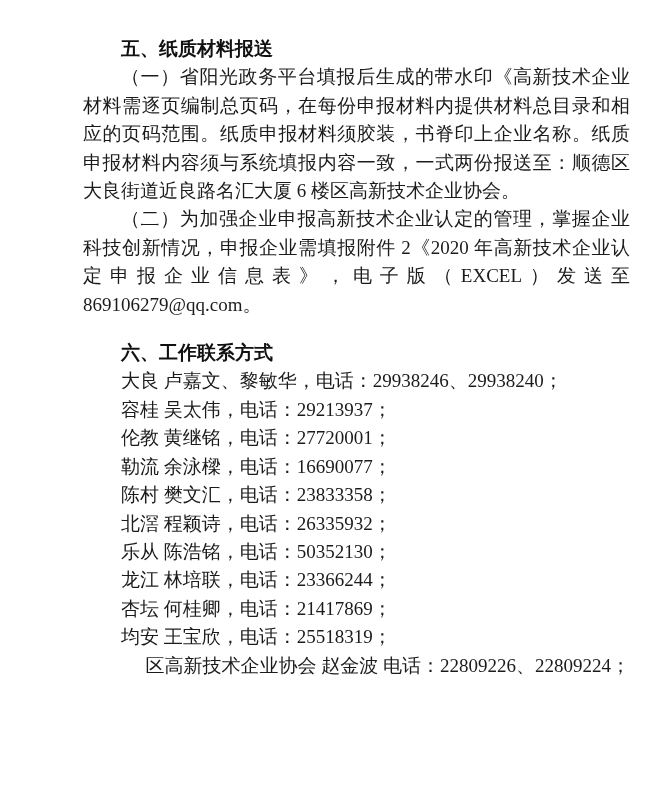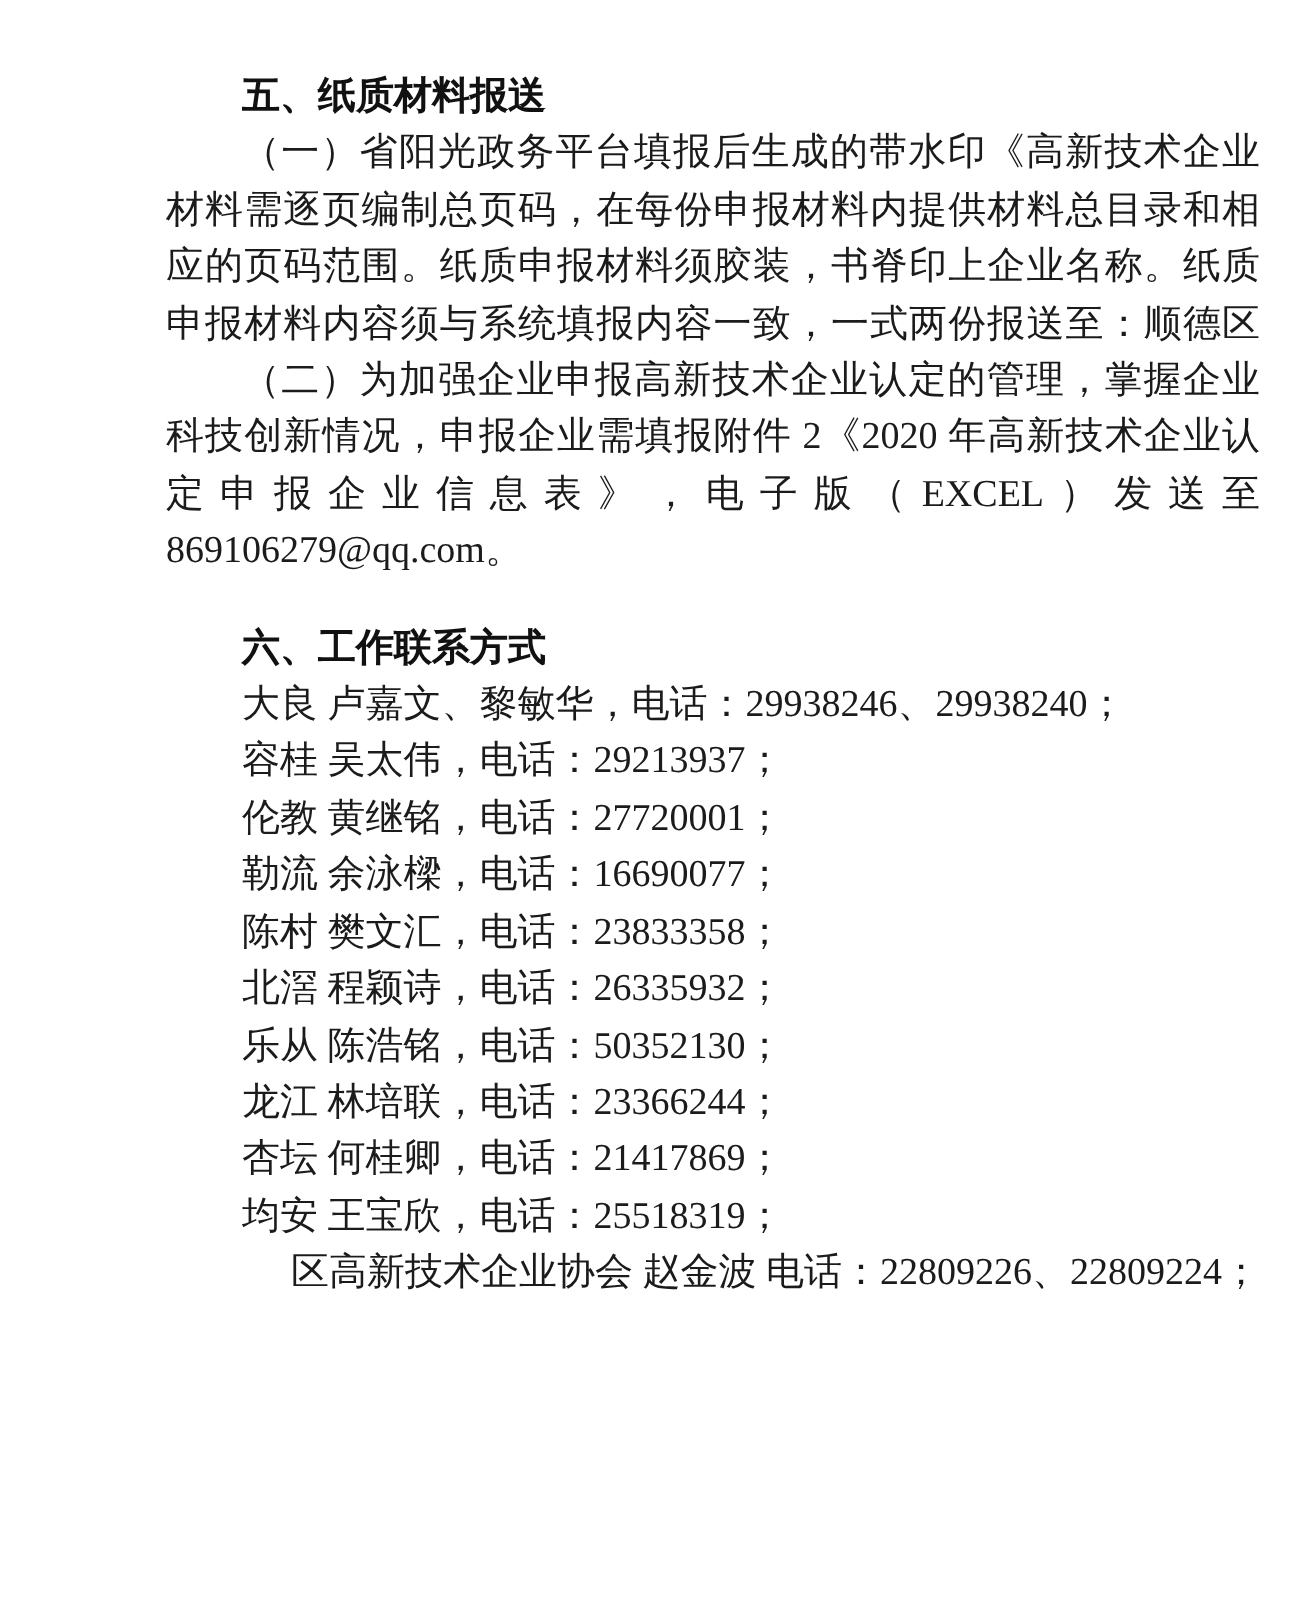--- a/index.html
+++ b/index.html
@@ -54,20 +54,21 @@
 <div class="page">
   <div class="content">
 
     <h2 class="sec-heading">五、纸质材料报送</h2>
 
     <div>
       <span class="ln ind jst">（一）省阳光政务平台填报后生成的带水印《高新技术企业</span>
       <span class="ln jst">材料需逐页编制总页码，在每份申报材料内提供材料总目录和相</span>
       <span class="ln jst">应的页码范围。纸质申报材料须胶装，书脊印上企业名称。纸质</span>
       <span class="ln jst">申报材料内容须与系统填报内容一致，一式两份报送至：顺德区</span>
+      <span class="ln">大良街道近良路名汇大厦 6 楼区高新技术企业协会。</span>
     </div>
 
     <div>
       <span class="ln ind jst">（二）为加强企业申报高新技术企业认定的管理，掌握企业</span>
       <span class="ln jst">科技创新情况，申报企业需填报附件 2《2020 年高新技术企业认</span>
       <span class="ln jst">定申报企业信息表》，电子版（EXCEL）发送至</span>
       <span class="ln">869106279@qq.com。</span>
     </div>
 
     <h2 class="sec-heading sec6-heading">六、工作联系方式</h2>

